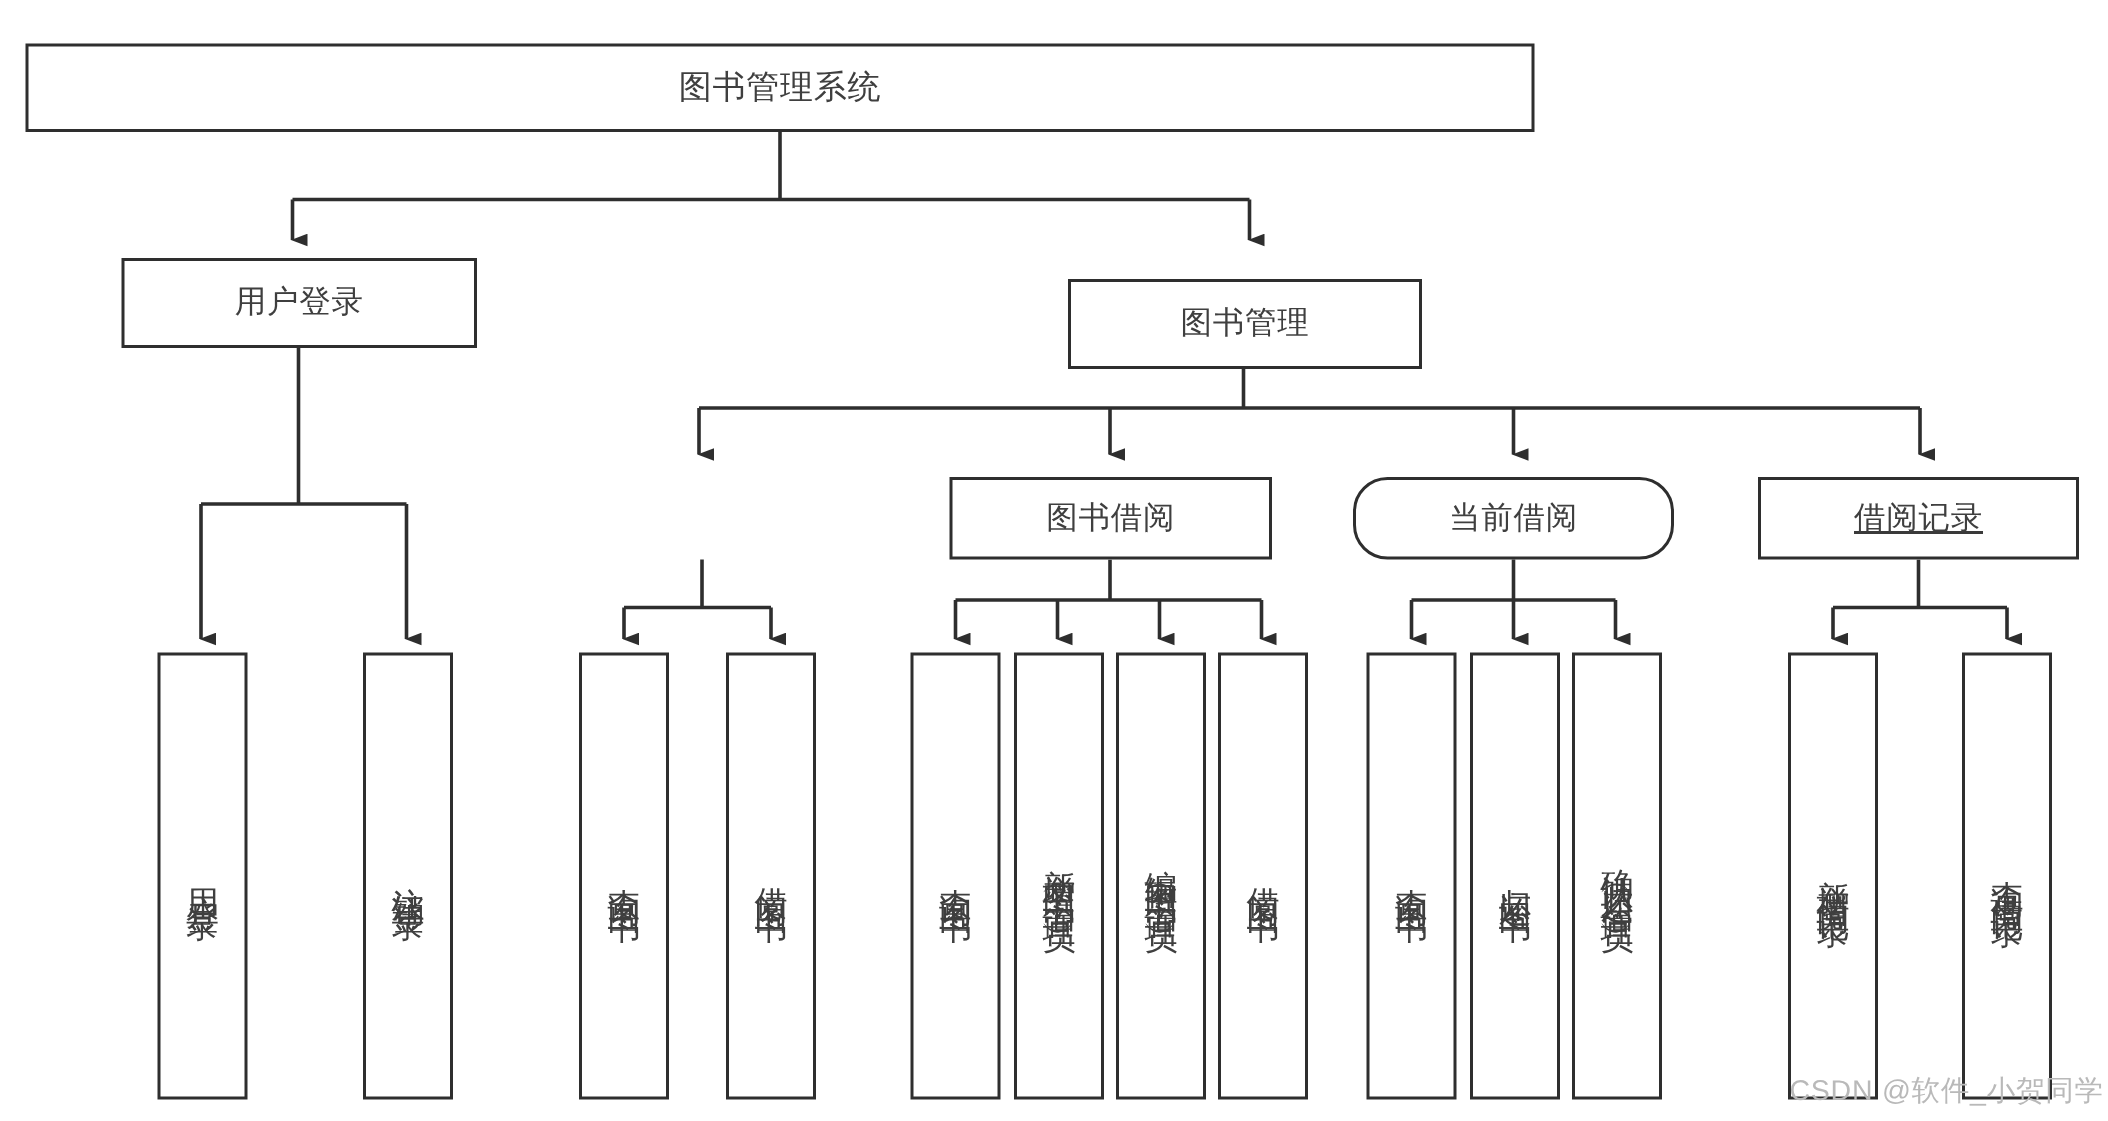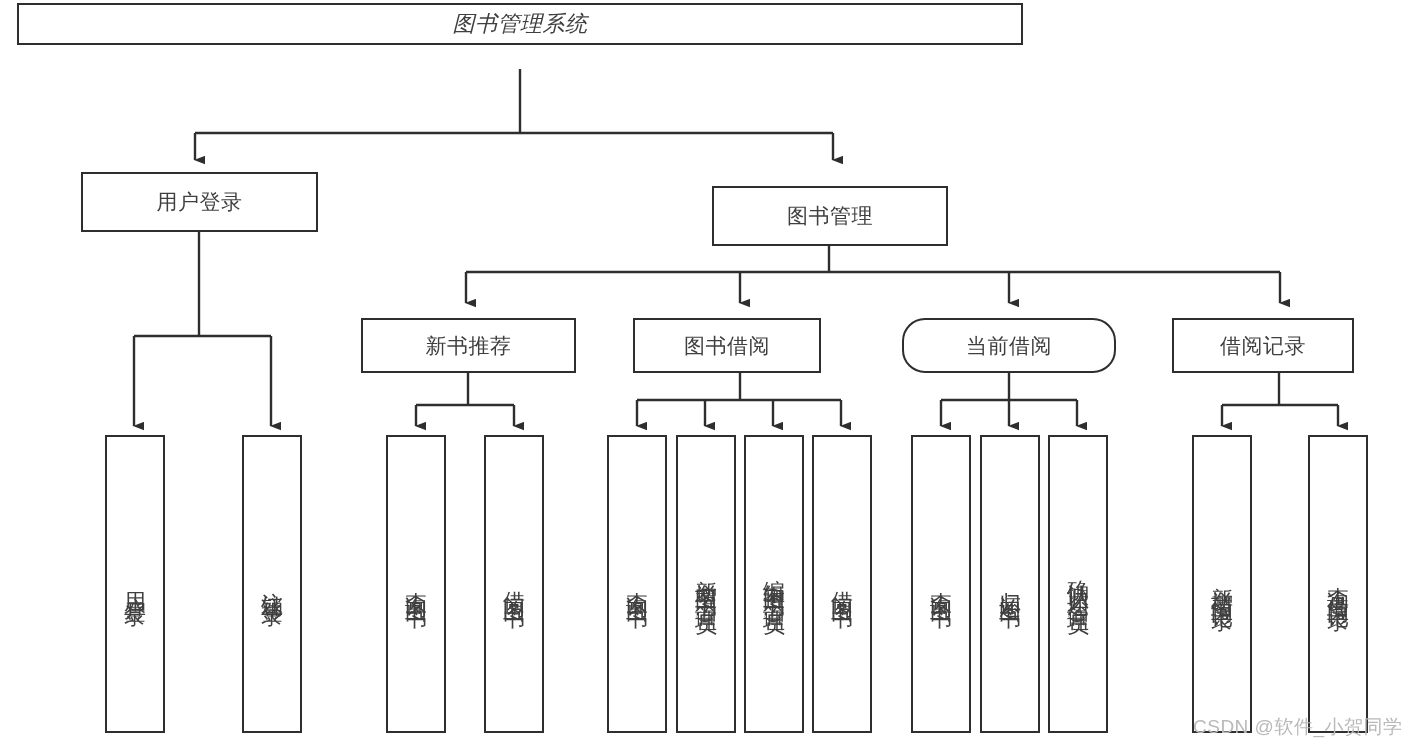--- a/index.html
+++ b/index.html
@@ -118,41 +118,38 @@
       <path d="M1009,400 L1009,426" marker-end="url(#arrow)"></path>
       <path d="M1077,400 L1077,426" marker-end="url(#arrow)"></path>
 
       <path d="M1279,373 L1279,405"></path>
       <path d="M1222,405 L1338,405"></path>
       <path d="M1222,405 L1222,426" marker-end="url(#arrow)"></path>
       <path d="M1338,405 L1338,426" marker-end="url(#arrow)"></path>
     </g>
   </svg>
 
-  <div class="node horiz root" style="left:17px; top:3px; width:1006px; height:42px;font-style:italic;">
+  <div class="node horiz root" style="left:17px; top:29px; width:1006px; height:59px;">
     <span class="lbl">图书管理系统</span>
   </div>
 
   <div class="node horiz" style="left:81px; top:172px; width:237px; height:60px;">
     <span class="lbl">用户登录</span>
   </div>
   <div class="node horiz" style="left:712px; top:172px; width:236px; height:60px;margin-top:14px;">
     <span class="lbl">图书管理</span>
   </div>
 
-  <div class="node horiz" style="left:361px; top:318px; width:215px; height:55px;">
-    <span class="lbl">新书推荐</span>
-  </div>
-  <div class="node horiz" style="left:633px; top:318px; width:188px; height:55px;">
+  <div class="node horiz" style="left:633px; top:318px; width:215px; height:55px;">
     <span class="lbl">图书借阅</span>
   </div>
   <div class="node horiz" style="left:902px; top:318px; width:214px; height:55px;border-radius:23px;">
     <span class="lbl">当前借阅</span>
   </div>
-  <div class="node horiz" style="left:1172px; top:318px; width:182px; height:55px;">
+  <div class="node horiz" style="left:1172px; top:318px; width:214px; height:55px;text-decoration:underline;">
     <span class="lbl">借阅记录</span>
   </div>
 
   <div class="node vert" style="left:105px; top:435px; width:60px; height:298px;">
     <span class="lbl">用户登录</span>
   </div>
   <div class="node vert" style="left:242px; top:435px; width:60px; height:298px;">
     <span class="lbl">注销登录</span>
   </div>
 

